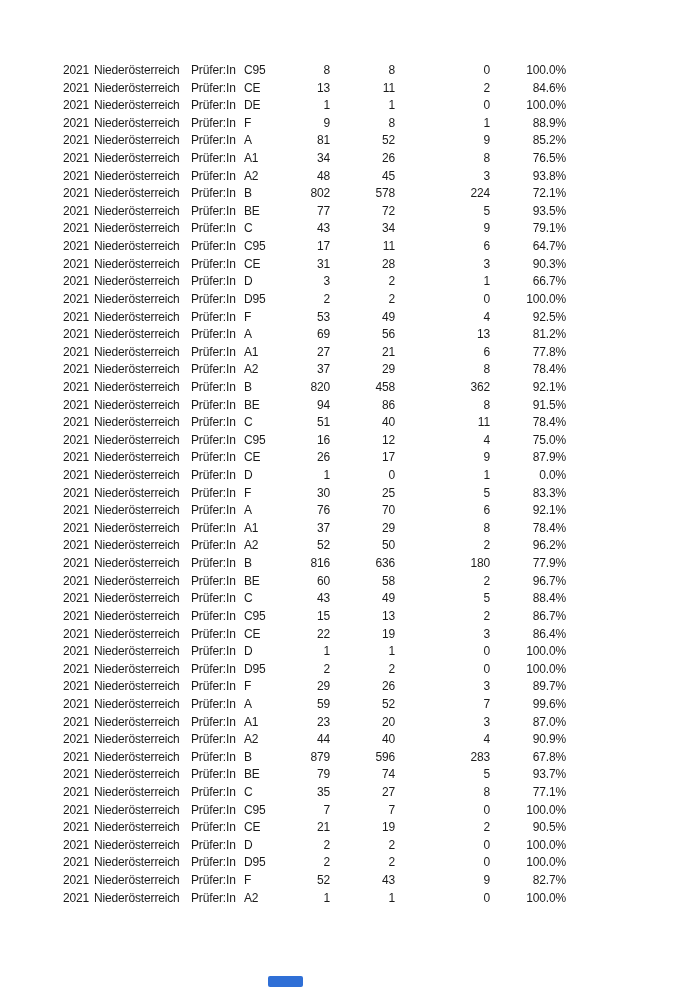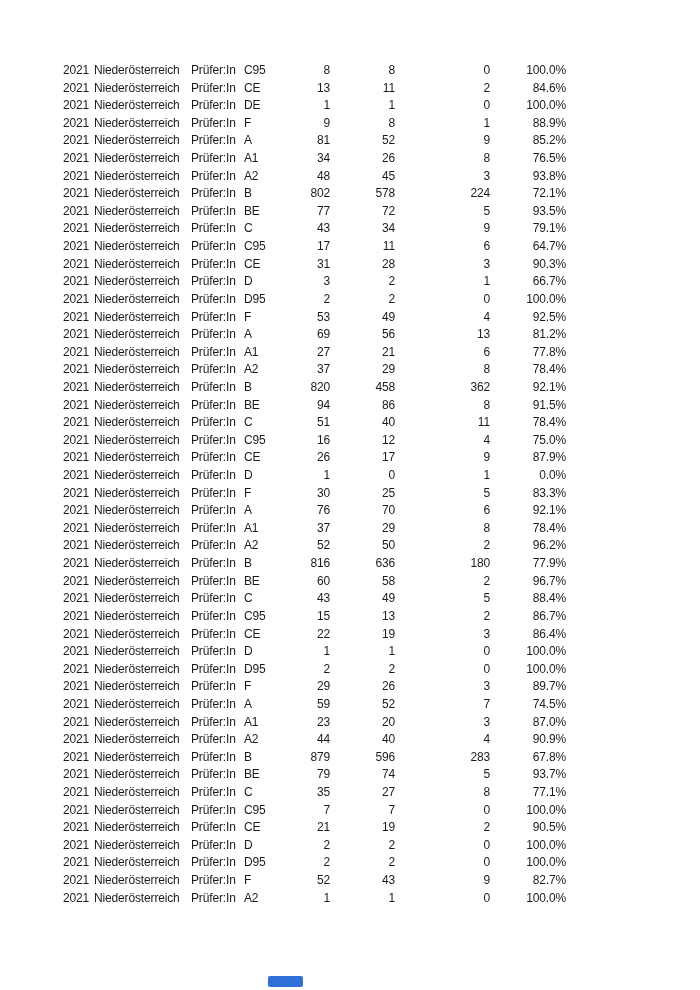--- a/index.html
+++ b/index.html
@@ -407,21 +407,21 @@
       <div class="cell num">89.7%</div>
     </div>
     <div class="row">
       <div class="cell">2021</div>
       <div class="cell">Niederösterreich</div>
       <div class="cell">Prüfer:In</div>
       <div class="cell">A</div>
       <div class="cell num">59</div>
       <div class="cell num">52</div>
       <div class="cell num">7</div>
-      <div class="cell num">74.5%</div>
+      <div class="cell num">99.6%</div>
     </div>
     <div class="row">
       <div class="cell">2021</div>
       <div class="cell">Niederösterreich</div>
       <div class="cell">Prüfer:In</div>
       <div class="cell">A1</div>
       <div class="cell num">23</div>
       <div class="cell num">20</div>
       <div class="cell num">3</div>
       <div class="cell num">87.0%</div>

